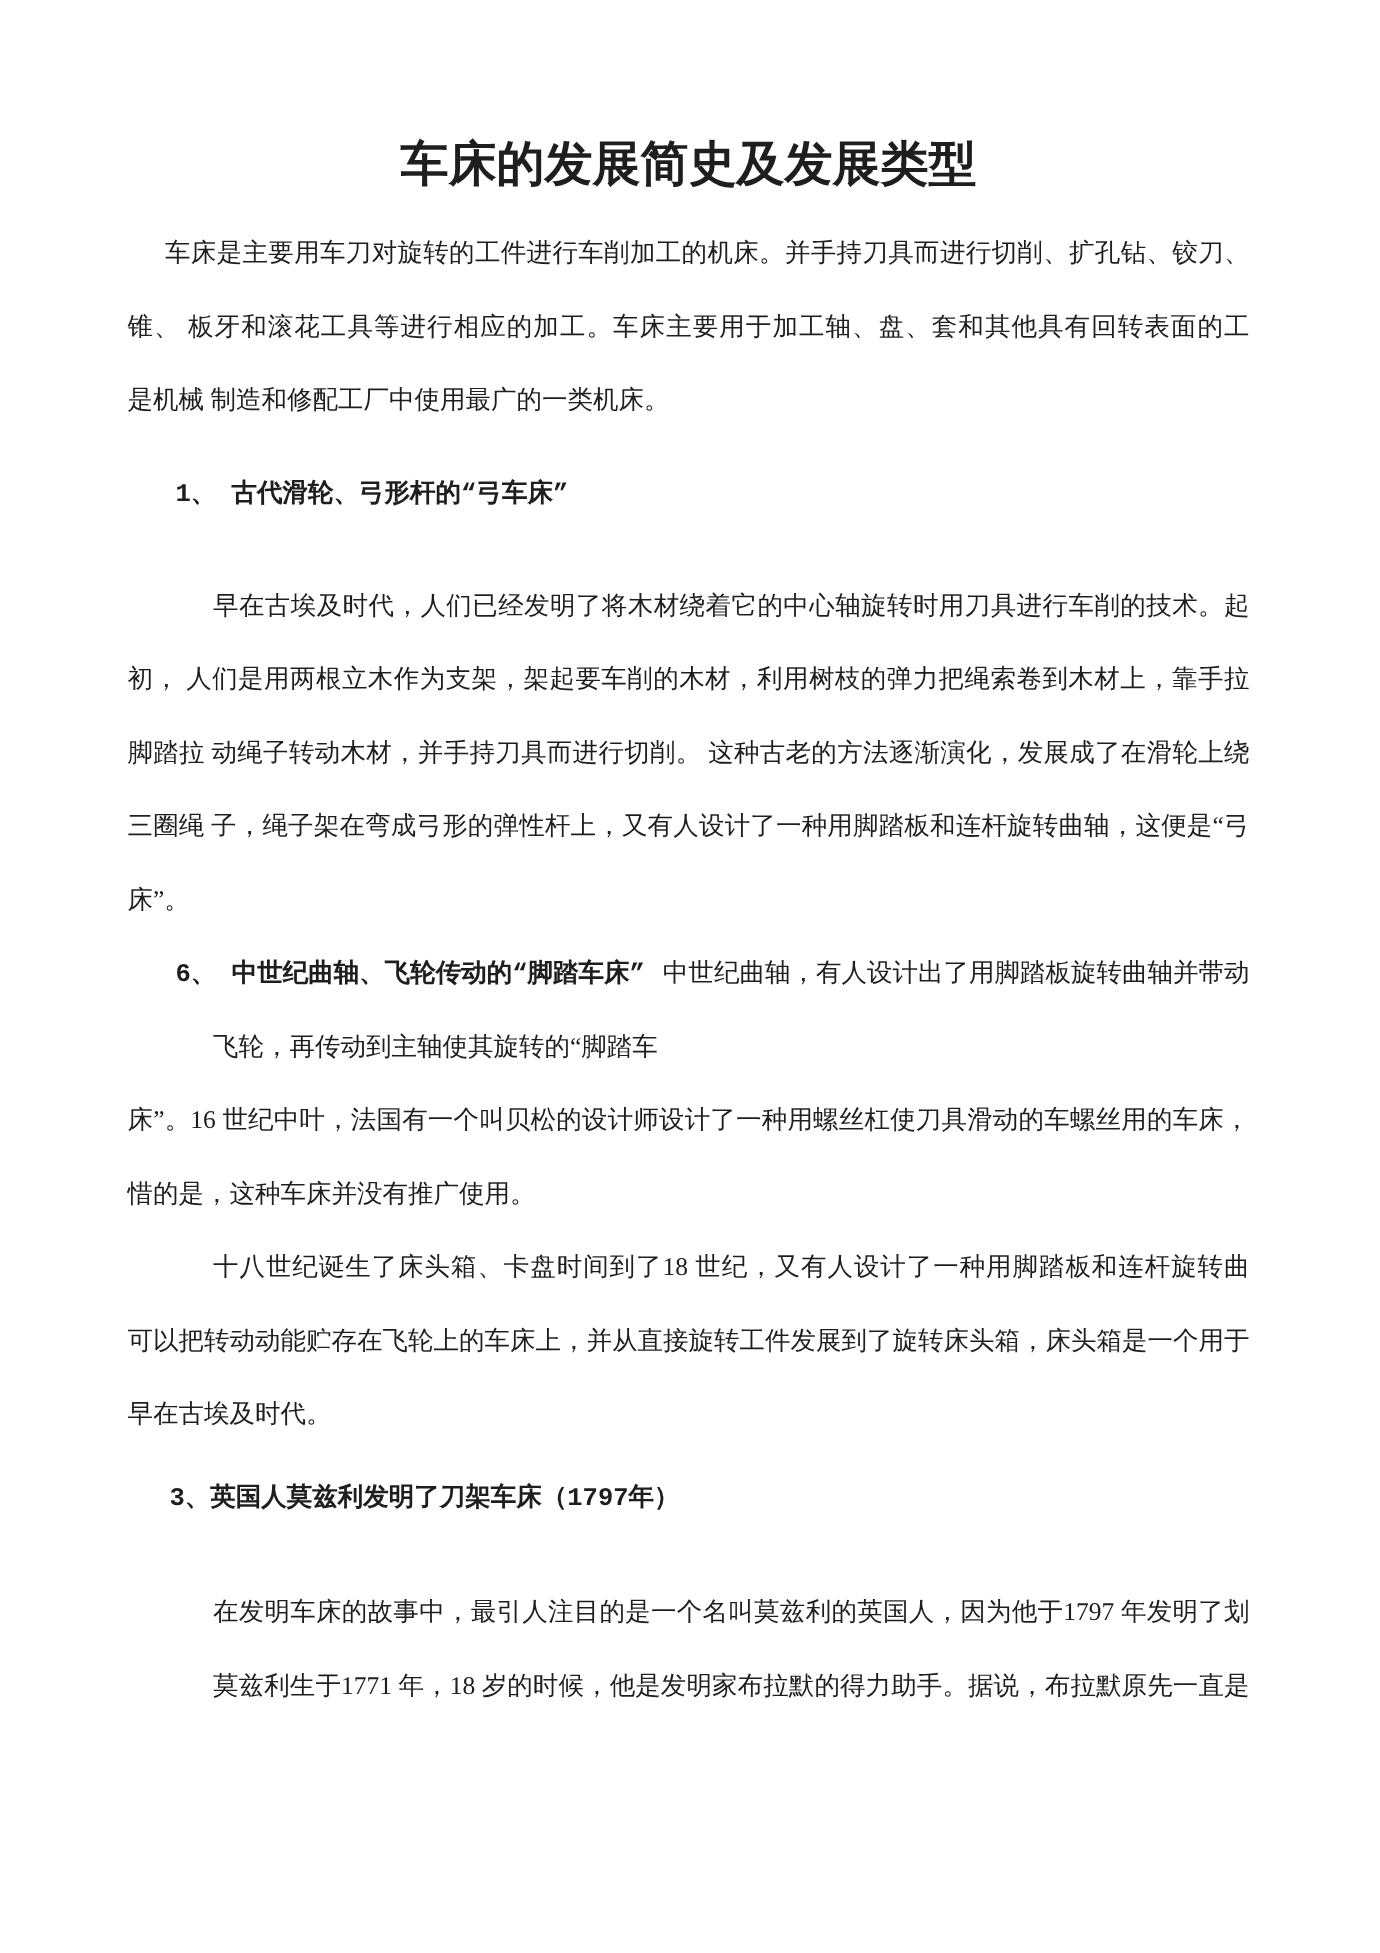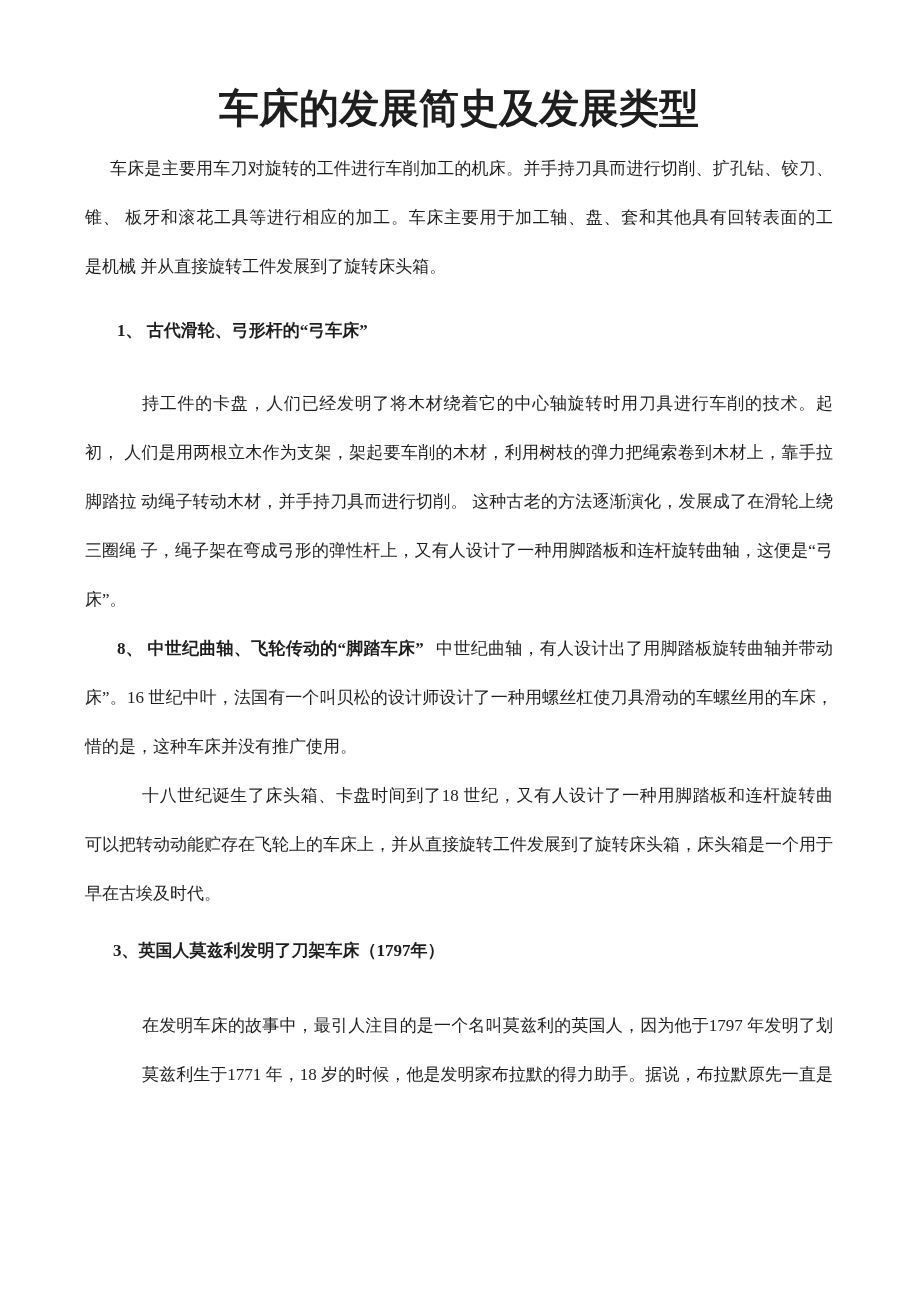--- a/index.html
+++ b/index.html
@@ -14,21 +14,21 @@
   .page {
     box-sizing: border-box;
     width: 920px;
     height: 1302px;
     padding: 0 87px 0 85px;
     background: #ffffff;
   }
   .title {
     padding-top: 90px;
     line-height: 38px;
-    font-size: 40px;
+    font-size: 32px;
     font-weight: bold;
     text-align: center;
     font-family: "Liberation Serif", serif;
   }
   .block { font-size: 17px; }
   .line {
     height: 49px;
     line-height: 49px;
     white-space: nowrap;
   }
@@ -39,59 +39,60 @@
     white-space: normal;
     overflow: hidden;
     height: 49px;
   }
   .ind-s  { padding-left: 25px; }  
   .ind-l  { padding-left: 57px; }  
   .ind-h  { padding-left: 32px; }  
   .ind-h3 { padding-left: 28px; }
   .heading {
     font-weight: bold;
-    font-family: Liberation Serif, serif;
+    font-family: Liberation Mono, monospace;
     font-size: 17px;
   }
   .h2-rest { margin-left: 12px; }
   .mt-intro { margin-top: 16px; }
   .mt-h1 { margin-top: 15px; }
   .mt-p2 { margin-top: 24px; }
   .mt-h3 { margin-top: 8px; }
   .mt-p4 { margin-top: 26px; }
 </style>
 </head>
 <body>
 
 <div class="page">
 
   <div class="title">车床的发展简史及发展类型</div>
 
   <div class="block mt-intro">
     <div class="line fill ind-s">车床是主要用车刀对旋转的工件进行车削加工的机床。并手持刀具而进行切削、扩孔钻、铰刀、丝</div>
     <div class="line fill">锥、 板牙和滚花工具等进行相应的加工。车床主要用于加工轴、盘、套和其他具有回转表面的工件，</div>
-    <div class="line">是机械 并从直接旋转工件发展到了旋转床头箱。</div>
+    <div class="line">是机械 制造和修配工厂中使用最广的一类机床。</div>
   </div>
 
   <div class="block mt-h1">
     <div class="line ind-h heading">1、 古代滑轮、弓形杆的“弓车床”</div>
   </div>
 
   <div class="block mt-p2">
-    <div class="line fill ind-l">持工件的卡盘，人们已经发明了将木材绕着它的中心轴旋转时用刀具进行车削的技术。起</div>
+    <div class="line fill ind-l">早在古埃及时代，人们已经发明了将木材绕着它的中心轴旋转时用刀具进行车削的技术。起</div>
     <div class="line fill">初， 人们是用两根立木作为支架，架起要车削的木材，利用树枝的弹力把绳索卷到木材上，靠手拉或</div>
     <div class="line fill">脚踏拉 动绳子转动木材，并手持刀具而进行切削。 这种古老的方法逐渐演化，发展成了在滑轮上绕二</div>
     <div class="line fill">三圈绳 子，绳子架在弯成弓形的弹性杆上，又有人设计了一种用脚踏板和连杆旋转曲轴，这便是“弓车</div>
     <div class="line">床”。</div>
   </div>
 
   <div class="block">
     <div class="line fill ind-h">
-      <span class="heading">8、 中世纪曲轴、飞轮传动的“脚踏车床”</span><span class="h2-rest">中世纪曲轴，有人设计出了用脚踏板旋转曲轴并带动</span>
+      <span class="heading">6、 中世纪曲轴、飞轮传动的“脚踏车床”</span><span class="h2-rest">中世纪曲轴，有人设计出了用脚踏板旋转曲轴并带动</span>
     </div>
+    <div class="line ind-l">飞轮，再传动到主轴使其旋转的“脚踏车</div>
     <div class="line fill">床”。16 世纪中叶，法国有一个叫贝松的设计师设计了一种用螺丝杠使刀具滑动的车螺丝用的车床，可</div>
     <div class="line">惜的是，这种车床并没有推广使用。</div>
   </div>
 
   <div class="block">
     <div class="line fill ind-l">十八世纪诞生了床头箱、卡盘时间到了18 世纪，又有人设计了一种用脚踏板和连杆旋转曲轴，</div>
     <div class="line fill">可以把转动动能贮存在飞轮上的车床上，并从直接旋转工件发展到了旋转床头箱，床头箱是一个用于夹</div>
     <div class="line">早在古埃及时代。</div>
   </div>
 

